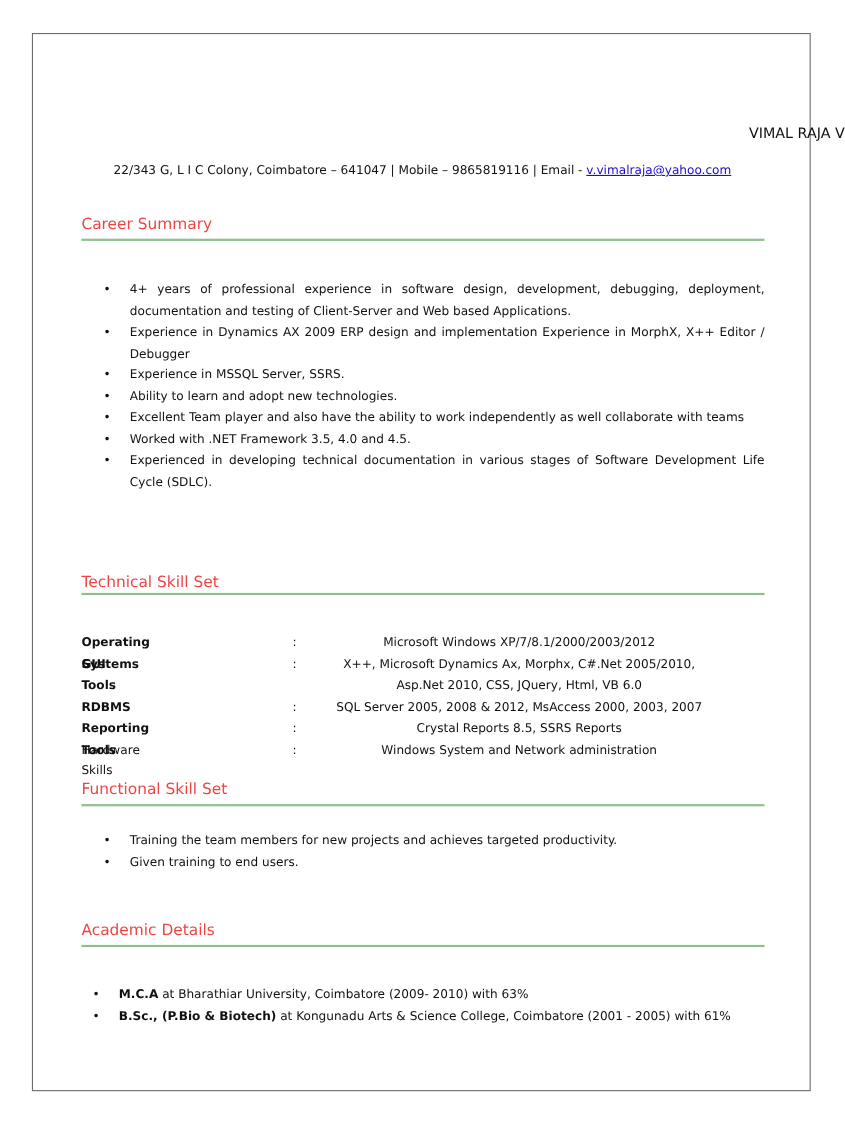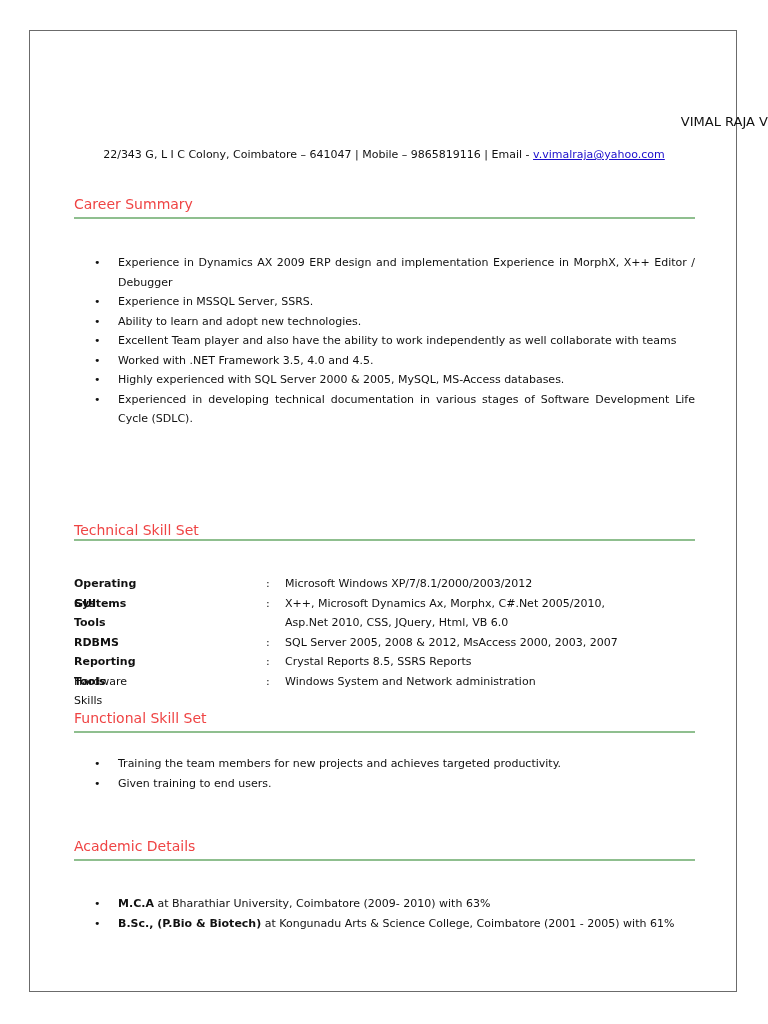--- a/index.html
+++ b/index.html
@@ -17,40 +17,40 @@
     ul.bullets { position: absolute; margin: 0; padding: 0; list-style: none; font-size: 11px; }
     ul.bullets li { position: relative; padding-left: 44px; line-height: 19.5px; }
     ul.bullets li::before { content: "\2022"; position: absolute; left: 20px; top: 0; font-size: 11px; }
     .just { text-align: justify; }
     .skills { position: absolute; left: 74px; top: 574px; font-size: 11px; }
     .skill-row { position: relative; height: 19.5px; line-height: 19.5px; }
     .skill-row.tall { height: 39px; }
     .skill-label { position: absolute; left: 0; top: 0; }
     .skill-label.bold { font-weight: bold; }
     .skill-colon { position: absolute; left: 192px; top: 0; }
-    .skill-value { position: absolute; left: 211px; top: 0; width: 420px; }
+    .skill-value { position: absolute; left: 188px; top: 0; width: 420px; text-align: center; }
     b { font-weight: bold; }
   </style>
 </head>
 <body>
 
 <div class="page"></div>
 
 <div class="name">VIMAL RAJA V</div>
 <div class="contact"><span>22/343 G, L I C Colony, Coimbatore – 641047 | Mobile – 9865819116 | Email - </span><a>v.vimalraja@yahoo.com</a></div>
 
 <div class="section-title" style="top:196px;">Career Summary</div>
 <div class="rule" style="top:217px;"></div>
 <ul class="bullets just" style="left:74px; top:253px; width:621px;">
+  <li>4+ years of professional experience in software design, development, debugging, deployment, documentation and testing of Client-Server and Web based Applications.</li>
   <li>Experience in Dynamics AX 2009 ERP design and implementation Experience in MorphX, X++ Editor / Debugger</li>
   <li>Experience in MSSQL Server, SSRS.</li>
   <li>Ability to learn and adopt new technologies.</li>
   <li>Excellent Team player and also have the ability to work independently as well collaborate with teams</li>
   <li>Worked with .NET Framework 3.5, 4.0 and 4.5.</li>
-  <li>Highly experienced with SQL Server 2000 &amp; 2005, MySQL, MS-Access databases.</li>
   <li>Experienced in developing technical documentation in various stages of Software Development Life Cycle (SDLC).</li>
 </ul>
 
 <div class="section-title" style="top:522px;">Technical Skill Set</div>
 <div class="rule" style="top:539px;"></div>
 <div class="skills">
   <div class="skill-row">
     <span class="skill-label bold">Operating Systems</span>
     <span class="skill-colon">:</span>
     <span class="skill-value">Microsoft Windows XP/7/8.1/2000/2003/2012</span>
@@ -80,16 +80,16 @@
 
 <div class="section-title" style="top:710px;">Functional Skill Set</div>
 <div class="rule" style="top:731px;"></div>
 <ul class="bullets" style="left:74px; top:754px; width:621px;">
   <li>Training the team members for new projects and achieves targeted productivity.</li>
   <li>Given training to end users.</li>
 </ul>
 
 <div class="section-title" style="top:838px;">Academic Details</div>
 <div class="rule" style="top:859px;"></div>
-<ul class="bullets" style="left:74px; top:894px; width:640px;">
+<ul class="bullets" style="left:64px; top:894px; width:640px;">
   <li><b>M.C.A</b><span> at Bharathiar University, Coimbatore (2009- 2010) with 63%</span></li>
   <li><b>B.Sc., (P.Bio &amp; Biotech)</b><span> at Kongunadu Arts &amp; Science College, Coimbatore (2001 - 2005) with 61%</span></li>
 </ul>
 
 </body></html>

